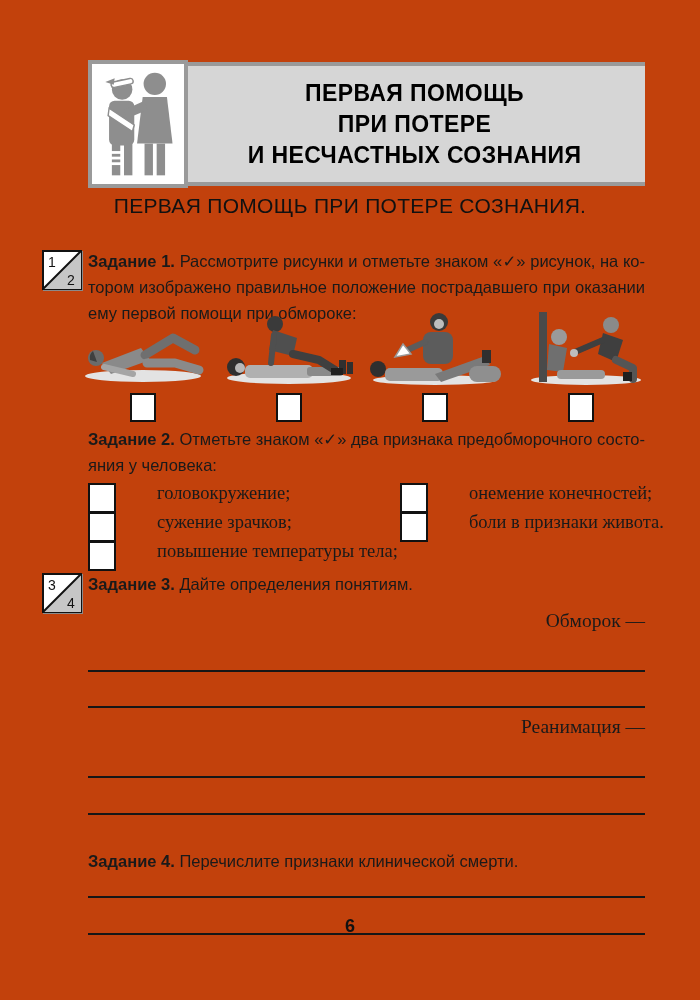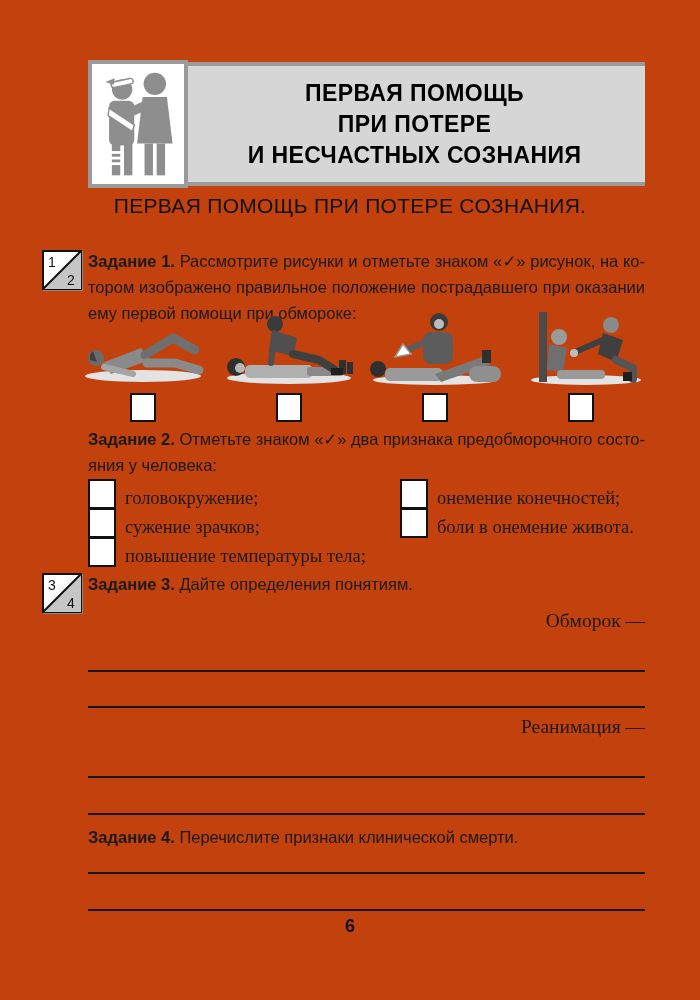--- a/index.html
+++ b/index.html
@@ -39,21 +39,21 @@
   .figures{position:absolute;top:310px;left:70px;right:46px;display:flex;}
   .fig-col{flex:1;display:flex;flex-direction:column;align-items:center;}
   .fig-col svg{width:100%;height:78px;}
   .img-checkbox{width:22px;height:25px;border:2px solid #111;background:#fff;margin-top:5px;}
 
   
   .options{display:flex;margin-top:5px;}
   .opt-col{display:flex;flex-direction:column;}
   .opt-col.left{width:56%;}
   .opt-col.right{width:44%;}
-  .opt-row{display:flex;align-items:flex-end;margin-bottom:3px;height:26px;}
+  .opt-row{display:flex;align-items:flex-start;margin-bottom:3px;height:26px;gap:32px;}
   .opt-checkbox{width:24px;height:26px;border:2px solid #111;background:#fff;flex:none;}
   .opt-label{font-family:"Liberation Serif", serif;font-size:18.5px;margin-left:9px;white-space:nowrap;}
 
   
   .term-row{display:flex;align-items:flex-end;height:27px;flex-direction:column;}
   .term{font-family:"Liberation Serif", serif;font-size:19.5px;margin-left:32px;white-space:nowrap;}
   .fill-line{flex:1;border-bottom:2px solid #161616;margin-left:8px;margin-bottom:3px;}
   .blank-line{border-bottom:2px solid #161616;}
 
   .page-number{position:absolute;top:916px;left:0;right:0;text-align:center;
@@ -191,21 +191,21 @@
           <div class="opt-label">повышение температуры тела;</div>
         </div>
       </div>
       <div class="opt-col right">
         <div class="opt-row">
           <div class="opt-checkbox"></div>
           <div class="opt-label">онемение конечностей;</div>
         </div>
         <div class="opt-row">
           <div class="opt-checkbox"></div>
-          <div class="opt-label">боли в онемение живота.</div>
+          <div class="opt-label">боли в признаки живота.</div>
         </div>
       </div>
     </div>
   </div>
 
   <div class="task" style="top:571px;">
     <div class="badge">
       <svg width="40" height="40" viewBox="0 0 40 40">
         <rect x="1" y="1" width="38" height="38" fill="#ffffff" stroke="#111" stroke-width="2"></rect>
         <polygon points="39,1 39,39 1,39" fill="#c6c6c6"></polygon>
@@ -224,21 +224,21 @@
     <div class="blank-line" style="height:34px;"></div>
 
     <div class="term-row" style="margin-top:8px;">
       <span class="term">Реанимация —</span>
       <span class="fill-line"></span>
     </div>
     <div class="blank-line" style="height:33px;"></div>
     <div class="blank-line" style="height:35px;"></div>
   </div>
 
-  <div class="task" style="top:824px;">
+  <div class="task" style="top:848px;">
     <div class="task-text"><b>Задание 4.</b> <span>Перечислите признаки клинической смерти.</span></div>
     <div class="blank-line" style="height:22px;"></div>
     <div class="blank-line" style="height:35px;"></div>
   </div>
 
   <div class="page-number">6</div>
 
 </div>
 
 </body></html>

